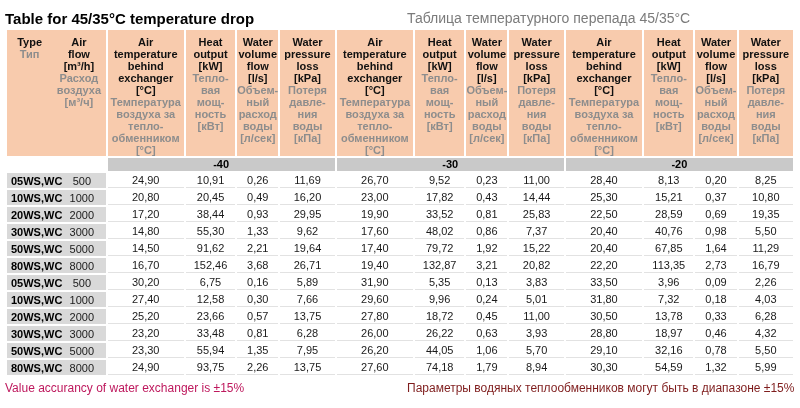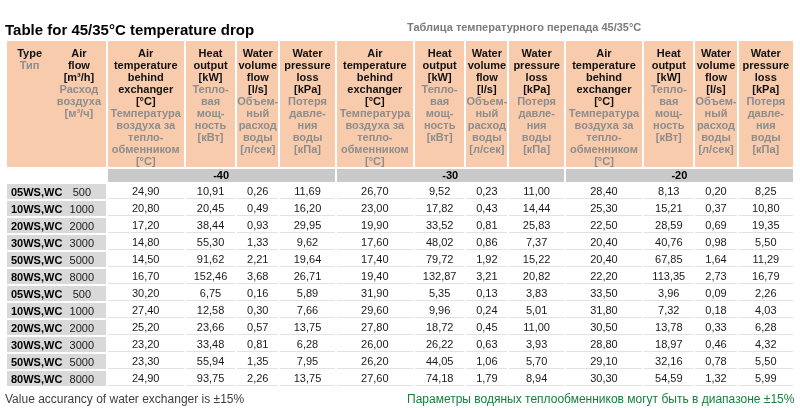--- a/index.html
+++ b/index.html
@@ -1,22 +1,22 @@
 <!DOCTYPE html>
 <html><head>
 <meta charset="utf-8">
 <style>
   * { box-sizing: border-box; margin: 0; padding: 0; }
   html, body { width: 800px; background: #ffffff; font-family: "Liberation Sans", sans-serif; }
   body { height: 408px; overflow: hidden; }
-  .page { position: relative; padding: 20px 5px 0 5px; width: 800px; height: 408px; }
+  .page { position: relative; padding: 9px 5px 0 5px; width: 800px; height: 408px; }
 
   .titlebar { position: relative; height: 19px; }
   .title-en { position: absolute; left: 0; top: 1px; font-size: 15px; font-weight: bold; color: #000000; }
-  .title-ru { position: absolute; left: 402px; top: 1px; font-size: 11px; font-weight: bold; color: #7b7b7b; }
+  .title-ru { position: absolute; left: 402px; top: 1px; font-size: 14px; font-weight: normal; color: #7b7b7b; }
 
   table.t { border-collapse: separate; border-spacing: 2px; table-layout: fixed; width: 790px; margin-top: 0; }
   th, td { padding: 0; vertical-align: middle; }
 
   
   .h-cell { background: #F8CBAD; vertical-align: top; padding-top: 6px; height: 105px; }
   .h-en { font-size: 11px; font-weight: bold; color: #111111; text-align: center; white-space: pre-line; line-height: 12px; }
   .h-ru { font-size: 11px; font-weight: bold; color: #8d8d8d; white-space: pre-line; line-height: 12px; }
   .lh-flex { display: flex; }
   .lh-type { width: 46%; }
@@ -27,22 +27,22 @@
   .spacer-cell { background: #ffffff; height: 13px; }
 
   
   .label-cell { background: #D9D9D9; height: 15px; }
   .label-flex { display: flex; align-items: center; height: 100%; }
   .type-label { font-size: 11px; font-weight: bold; color: #000000; padding-left: 4px; width: 52%; white-space: nowrap; }
   .flow-label { font-size: 11px; color: #1a1a1a; width: 48%; text-align: center; }
   .val-cell { background: #ffffff; font-size: 11px; color: #1a1a1a; text-align: center; height: 15px; line-height: 14px; border-bottom: 1px solid #e2e2e2; }
 
   .footer { position: relative; height: 15px; margin-top: 4px; }
-  .note-en { position: absolute; left: 0; top: 0; font-size: 12px; color: #404040; }
-  .note-ru { position: absolute; left: 402px; top: 0; font-size: 12px; color: #15803d; }
+  .note-en { position: absolute; left: 0; top: 0; font-size: 12px; color: #be185d; }
+  .note-ru { position: absolute; left: 402px; top: 0; font-size: 12px; color: #7f1d1d; }
 </style>
 </head>
 <body>
 
 <div class="page">
   <div class="titlebar">
     <div class="title-en">Table for 45/35°C temperature drop</div>
     <div class="title-ru">Таблица температурного перепада 45/35°C</div>
   </div>
 

